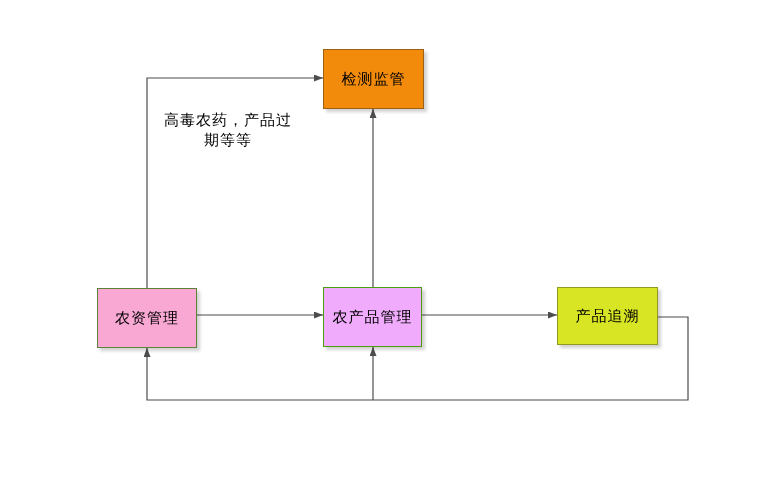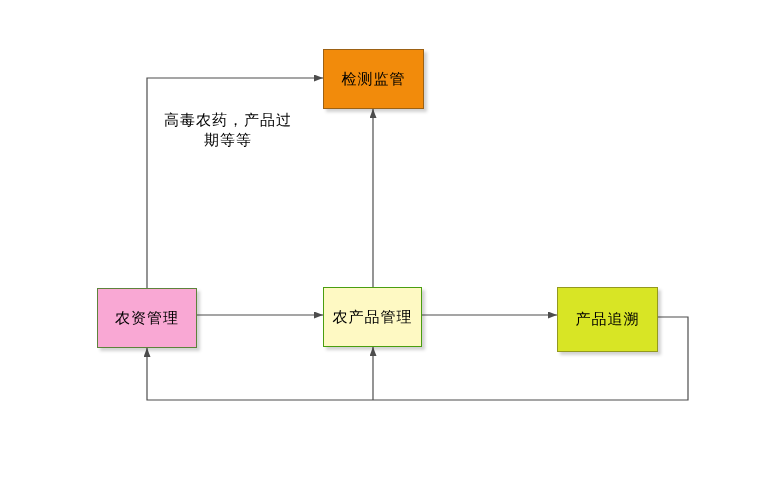--- a/index.html
+++ b/index.html
@@ -82,24 +82,24 @@
   </svg>
 
   <div class="node" style="left: 323px; top: 49px; width: 101px; height: 60px; background-color: rgb(242, 139, 11); border-color: rgb(156, 97, 20);">
     <span>检测监管</span>
   </div>
 
   <div class="node" style="left: 97px; top: 288px; width: 100px; height: 60px; background-color: #f9a8d4; border-color: rgb(93, 131, 59);">
     <span>农资管理</span>
   </div>
 
-  <div class="node" style="left: 323px; top: 287px; width: 99px; height: 60px; background-color: #fef9c3; border-color: rgb(74, 158, 16);">
+  <div class="node" style="left: 323px; top: 287px; width: 99px; height: 60px; background-color: #f0abfc; border-color: rgb(74, 158, 16);">
     <span>农产品管理</span>
   </div>
 
-  <div class="node" style="left: 557px; top: 287px; width: 101px; height: 65px; background-color: rgb(216, 229, 37); border-color: rgb(147, 153, 31);">
+  <div class="node" style="left: 557px; top: 287px; width: 101px; height: 58px; background-color: rgb(216, 229, 37); border-color: rgb(147, 153, 31);">
     <span>产品追溯</span>
   </div>
 
   <div class="edge-label left-note">高毒农药，产品过期等等</div>
 
 
 </div>
 
 </body></html>

